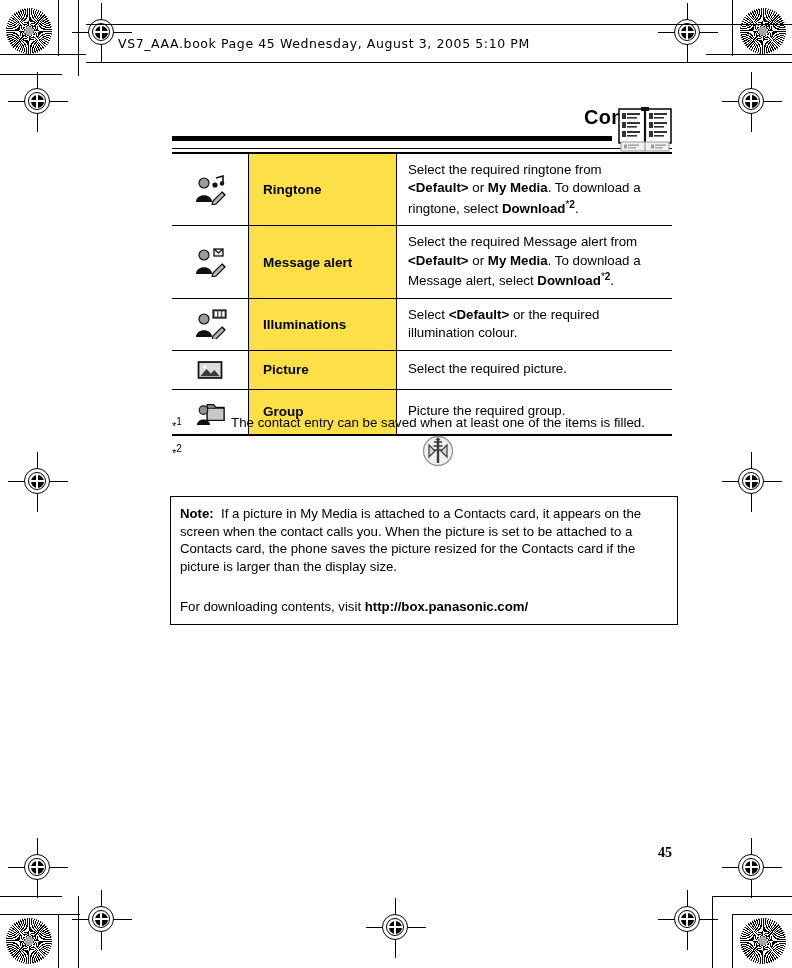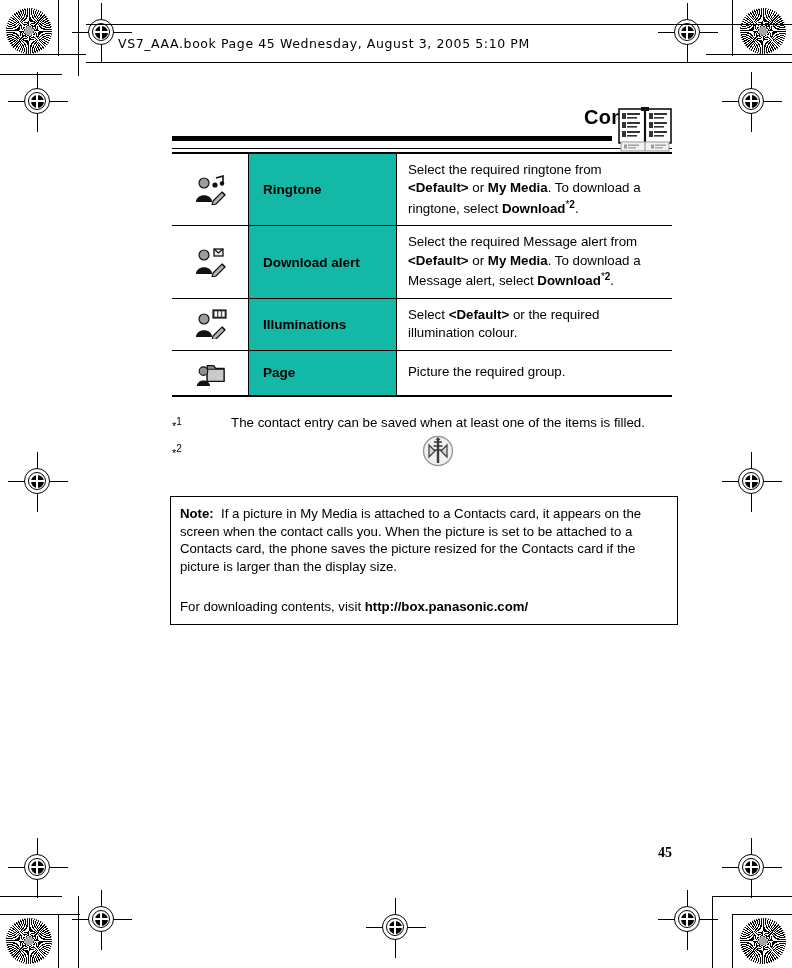--- a/index.html
+++ b/index.html
@@ -185,21 +185,21 @@
   .tbl tr:last-child  td { border-bottom: 2.6px solid #000; }
 
   .col-icon {
     width: 76px;
     text-align: center;
     border-right: 1.2px solid #000;
     background: #ffffff;
   }
   .col-label {
     width: 133px;
-    background: #14b8a6;
+    background: #fde047;
     font-weight: bold;
     font-size: 13.5px;
     padding: 6px 0 6px 14px !important;
     border-right: 1.2px solid #000;
     margin-top: 8px;
   }
   .col-desc {
     background: #ffffff;
     font-size: 13.3px;
     line-height: 1.38;
@@ -460,21 +460,21 @@
             <svg viewBox="0 0 34 30" width="34" height="30">
               <circle cx="11" cy="8" r="5" fill="#9b9b9b" stroke="#111" stroke-width="1.2"></circle>
               <path d="M3 27 C3 18 19 18 19 27 Z" fill="#111"></path>
               <rect x="21" y="2" width="9" height="7" fill="#e8e8e8" stroke="#111" stroke-width="1.3"></rect>
               <path d="M21 2 l4.5 4 4.5 -4" fill="none" stroke="#111" stroke-width="1.2"></path>
               <path d="M20 26 l9 -9 3 3 -9 9 -4 1 z" fill="#b5b5b5" stroke="#111" stroke-width="1.2"></path>
               <path d="M29 17 l3 3" stroke="#111" stroke-width="1.2"></path>
             </svg>
           </div>
         </td>
-        <td class="col-label">Download alert</td>
+        <td class="col-label">Message alert</td>
         <td class="col-desc">Select the required Message alert from <b>&lt;Default&gt;</b> or <b>My Media</b>. To download a Message alert, select <b>Download</b><sup class="fn"><span class="star">*</span>2</sup>.</td>
       </tr>
 
       <tr>
         <td class="col-icon">
           <div class="icon-cell-inner">
             <svg viewBox="0 0 34 30" width="34" height="30">
               <circle cx="11" cy="10" r="5" fill="#9b9b9b" stroke="#111" stroke-width="1.2"></circle>
               <path d="M3 28 C3 19 19 19 19 28 Z" fill="#111"></path>
               <rect x="20" y="1" width="13" height="8" fill="#4a4a4a" stroke="#111" stroke-width="1.2"></rect>
@@ -485,33 +485,46 @@
               </g>
               <path d="M20 27 l9 -9 3 3 -9 9 -4 1 z" fill="#b5b5b5" stroke="#111" stroke-width="1.2"></path>
               <path d="M29 18 l3 3" stroke="#111" stroke-width="1.2"></path>
             </svg>
           </div>
         </td>
         <td class="col-label">Illuminations</td>
         <td class="col-desc">Select <b>&lt;Default&gt;</b> or the required illumination colour.</td>
       </tr>
 
+      <tr>
+        <td class="col-icon">
+          <div class="icon-cell-inner">
+            <svg viewBox="0 0 34 24" width="30" height="22">
+              <rect x="4" y="3" width="26" height="18" fill="#dcdcdc" stroke="#111" stroke-width="2"></rect>
+              <path d="M6 19 l7 -8 5 5 4 -4 6 7 z" fill="#3b3b3b"></path>
+              <circle cx="11" cy="8.5" r="2" fill="#ffffff"></circle>
+            </svg>
+          </div>
+        </td>
+        <td class="col-label">Picture</td>
+        <td class="col-desc">Select the required picture.</td>
+      </tr>
 
       <tr>
         <td class="col-icon">
           <div class="icon-cell-inner">
             <svg viewBox="0 0 34 30" width="32" height="28">
               <path d="M14 7 h7 l2 3 h9 v14 h-18 z" fill="#8f8f8f" stroke="#111" stroke-width="1.4"></path>
               <path d="M14 11 h18 v13 h-18 z" fill="#c9c9c9" stroke="#111" stroke-width="1.2"></path>
               <circle cx="10" cy="13" r="4.6" fill="#8f8f8f" stroke="#111" stroke-width="1.2"></circle>
               <path d="M3 29 C3 21 17 21 17 29 Z" fill="#111"></path>
             </svg>
           </div>
         </td>
-        <td class="col-label">Page</td>
+        <td class="col-label">Group</td>
         <td class="col-desc">Picture the required group.</td>
       </tr>
     </tbody>
   </table>
 
   <div class="footnotes">
     <div class="fn-row">
       <div class="fn-mark">
         <span>*</span><span class="sup">1</span>
       </div>

